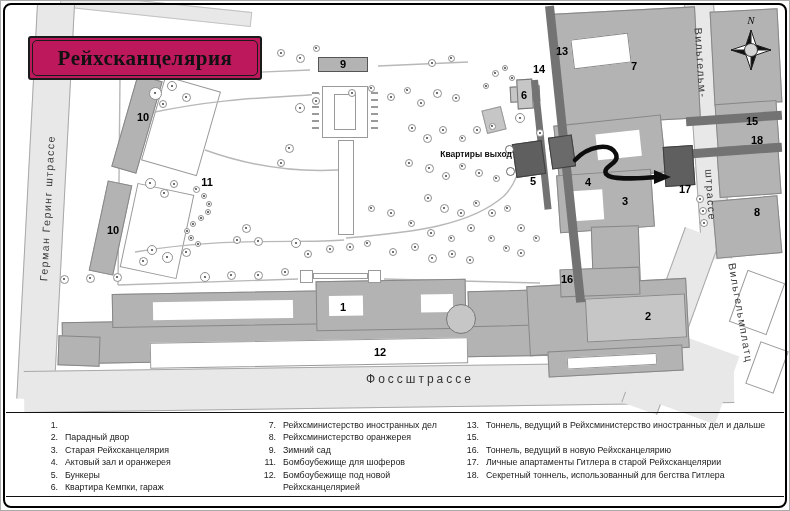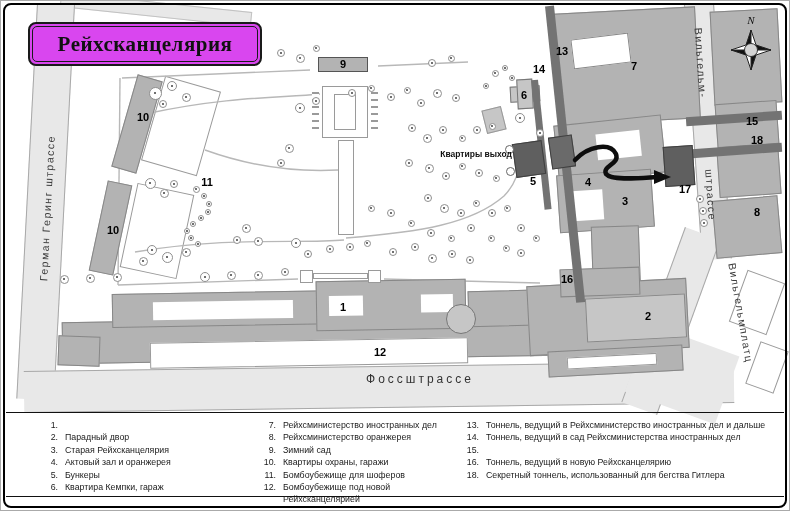--- a/index.html
+++ b/index.html
@@ -2,22 +2,22 @@
 <html><head>
 <meta charset="utf-8">
 <style>
   html,body{margin:0;padding:0;background:#fff;}
   .canvas{position:relative;width:790px;height:511px;background:#fff;overflow:hidden;
           font-family:"Liberation Sans",sans-serif;color:#111;}
   .frame{position:absolute;inset:3px;border:2px solid #000;border-radius:8px;pointer-events:none;z-index:40;}
   .outeredge{position:absolute;inset:0;border:1px solid #aaa;z-index:41;pointer-events:none;}
 
   
-  .titlebox{position:absolute;left:28px;top:22px;width:230px;height:40px;background:#d946ef;
-            border:2px solid #1a1a1a;border-radius:8px;z-index:30;}
+  .titlebox{position:absolute;left:28px;top:36px;width:230px;height:40px;background:#be185d;
+            border:2px solid #1a1a1a;border-radius:3px;z-index:30;}
   .titlebox::after{content:"";position:absolute;inset:2px;border:1px solid #1a1a1a;border-radius:5px;}
   .titlebox span{position:absolute;inset:0;display:flex;align-items:center;justify-content:center;
             font-family:"Liberation Serif",serif;font-weight:bold;font-size:21px;letter-spacing:.5px;}
 
   
   .street{position:absolute;background:#e8e8e8;z-index:1;}
   .vstreet{border-left:1px solid #a8a8a8;border-right:1px solid #a8a8a8;}
   .hstreet{border-top:1px solid #a8a8a8;border-bottom:1px solid #a8a8a8;}
   #st-gg{left:37px;top:4px;width:36px;height:396px;transform:rotate(3deg);transform-origin:50% 0;}
   #st-voss{left:24px;top:366px;width:710px;height:40px;transform:rotate(-0.8deg);}
@@ -356,47 +356,43 @@
       </div>
       <div class="lrow">
         <span class="ln">8.</span>
         <span class="lt">Рейхсминистерство оранжерея</span>
       </div>
       <div class="lrow">
         <span class="ln">9.</span>
         <span class="lt">Зимний сад</span>
       </div>
       <div class="lrow">
-        <span class="ln">10.</span>
-        <span class="lt">Квартиры охраны, гаражи</span>
-      </div>
-      <div class="lrow">
         <span class="ln">11.</span>
         <span class="lt">Бомбоубежище для шоферов</span>
       </div>
       <div class="lrow">
         <span class="ln">12.</span>
         <span class="lt">Бомбоубежище под новой Рейхсканцелярией</span>
       </div>
     </div>
   <div class="legendcol" id="lcol3" style="left:455px;width:328px;">
       <div class="lrow">
         <span class="ln">13.</span>
         <span class="lt">Тоннель, ведущий в Рейхсминистерство иностранных дел и дальше</span>
       </div>
       <div class="lrow">
-        <span class="ln">14.</span>
-        <span class="lt">Тоннель, ведущий в сад Рейхсминистерства иностранных дел</span>
-      </div>
-      <div class="lrow">
         <span class="ln">15.</span>
       </div>
       <div class="lrow">
         <span class="ln">16.</span>
         <span class="lt">Тоннель, ведущий в новую Рейхсканцелярию</span>
+      </div>
+      <div class="lrow">
+        <span class="ln">17.</span>
+        <span class="lt">Личные апартаменты Гитлера в старой Рейхсканцелярии</span>
       </div>
       <div class="lrow">
         <span class="ln">18.</span>
         <span class="lt">Секретный тоннель, использованный для бегства Гитлера</span>
       </div>
     </div>
 
   <div class="frame"></div>
   <div class="outeredge"></div>
 </div>

